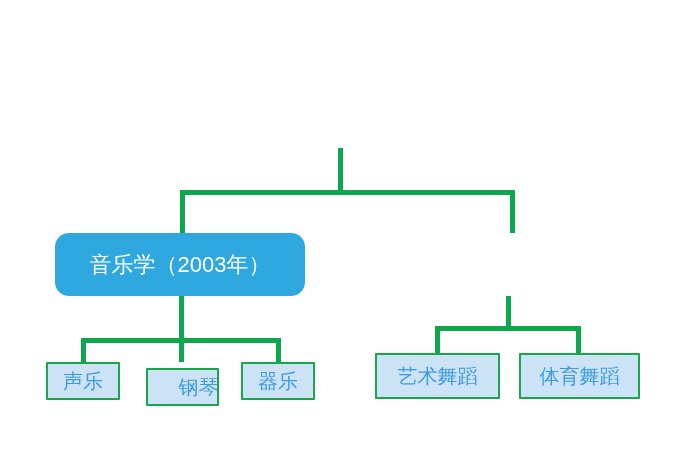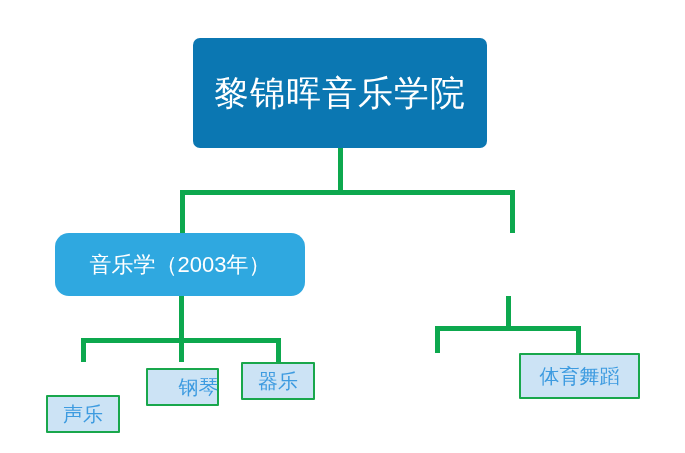--- a/index.html
+++ b/index.html
@@ -82,39 +82,39 @@
   <div class="conn conn-round-r" style="left:276px; top:338px; width:5px; height:24px;"></div>
 
   <div class="conn" style="left:506px; top:296px; width:5px; height:35px;"></div>
 
   <div class="conn" style="left:435px; top:326px; width:146px; height:5px;"></div>
 
   <div class="conn conn-round-l" style="left:435px; top:326px; width:5px; height:27px;"></div>
 
   <div class="conn conn-round-r" style="left:576px; top:326px; width:5px; height:27px;"></div>
 
-  <div class="node node-root" style="left:193px; top:38px; width:294px; height:110px;">
-    <span>黎锦晖音乐学院</span>
-  </div>
 
   <div class="node node-branch" style="left:55px; top:233px; width:250px; height:63px;">
     <span>音乐学（2003年）</span>
   </div>
 
 
-  <div class="node node-leaf" style="left:46px; top:362px; width:74px; height:38px;margin-top:33px;">
+  <div class="node node-leaf" style="left:46px; top:362px; width:74px; height:38px;">
     <span>声乐</span>
   </div>
 
   <div class="node node-leaf" style="left:146px; top:368px; width:73px; height:38px;padding-left:32px;">
     <span>钢琴</span>
   </div>
 
   <div class="node node-leaf" style="left:241px; top:362px; width:74px; height:38px;">
     <span>器乐</span>
   </div>
 
+  <div class="node node-leaf" style="left:375px; top:353px; width:125px; height:46px;">
+    <span>艺术舞蹈</span>
+  </div>
 
   <div class="node node-leaf" style="left:519px; top:353px; width:121px; height:46px;">
     <span>体育舞蹈</span>
   </div>
 
 </div>
 
 </body></html>

